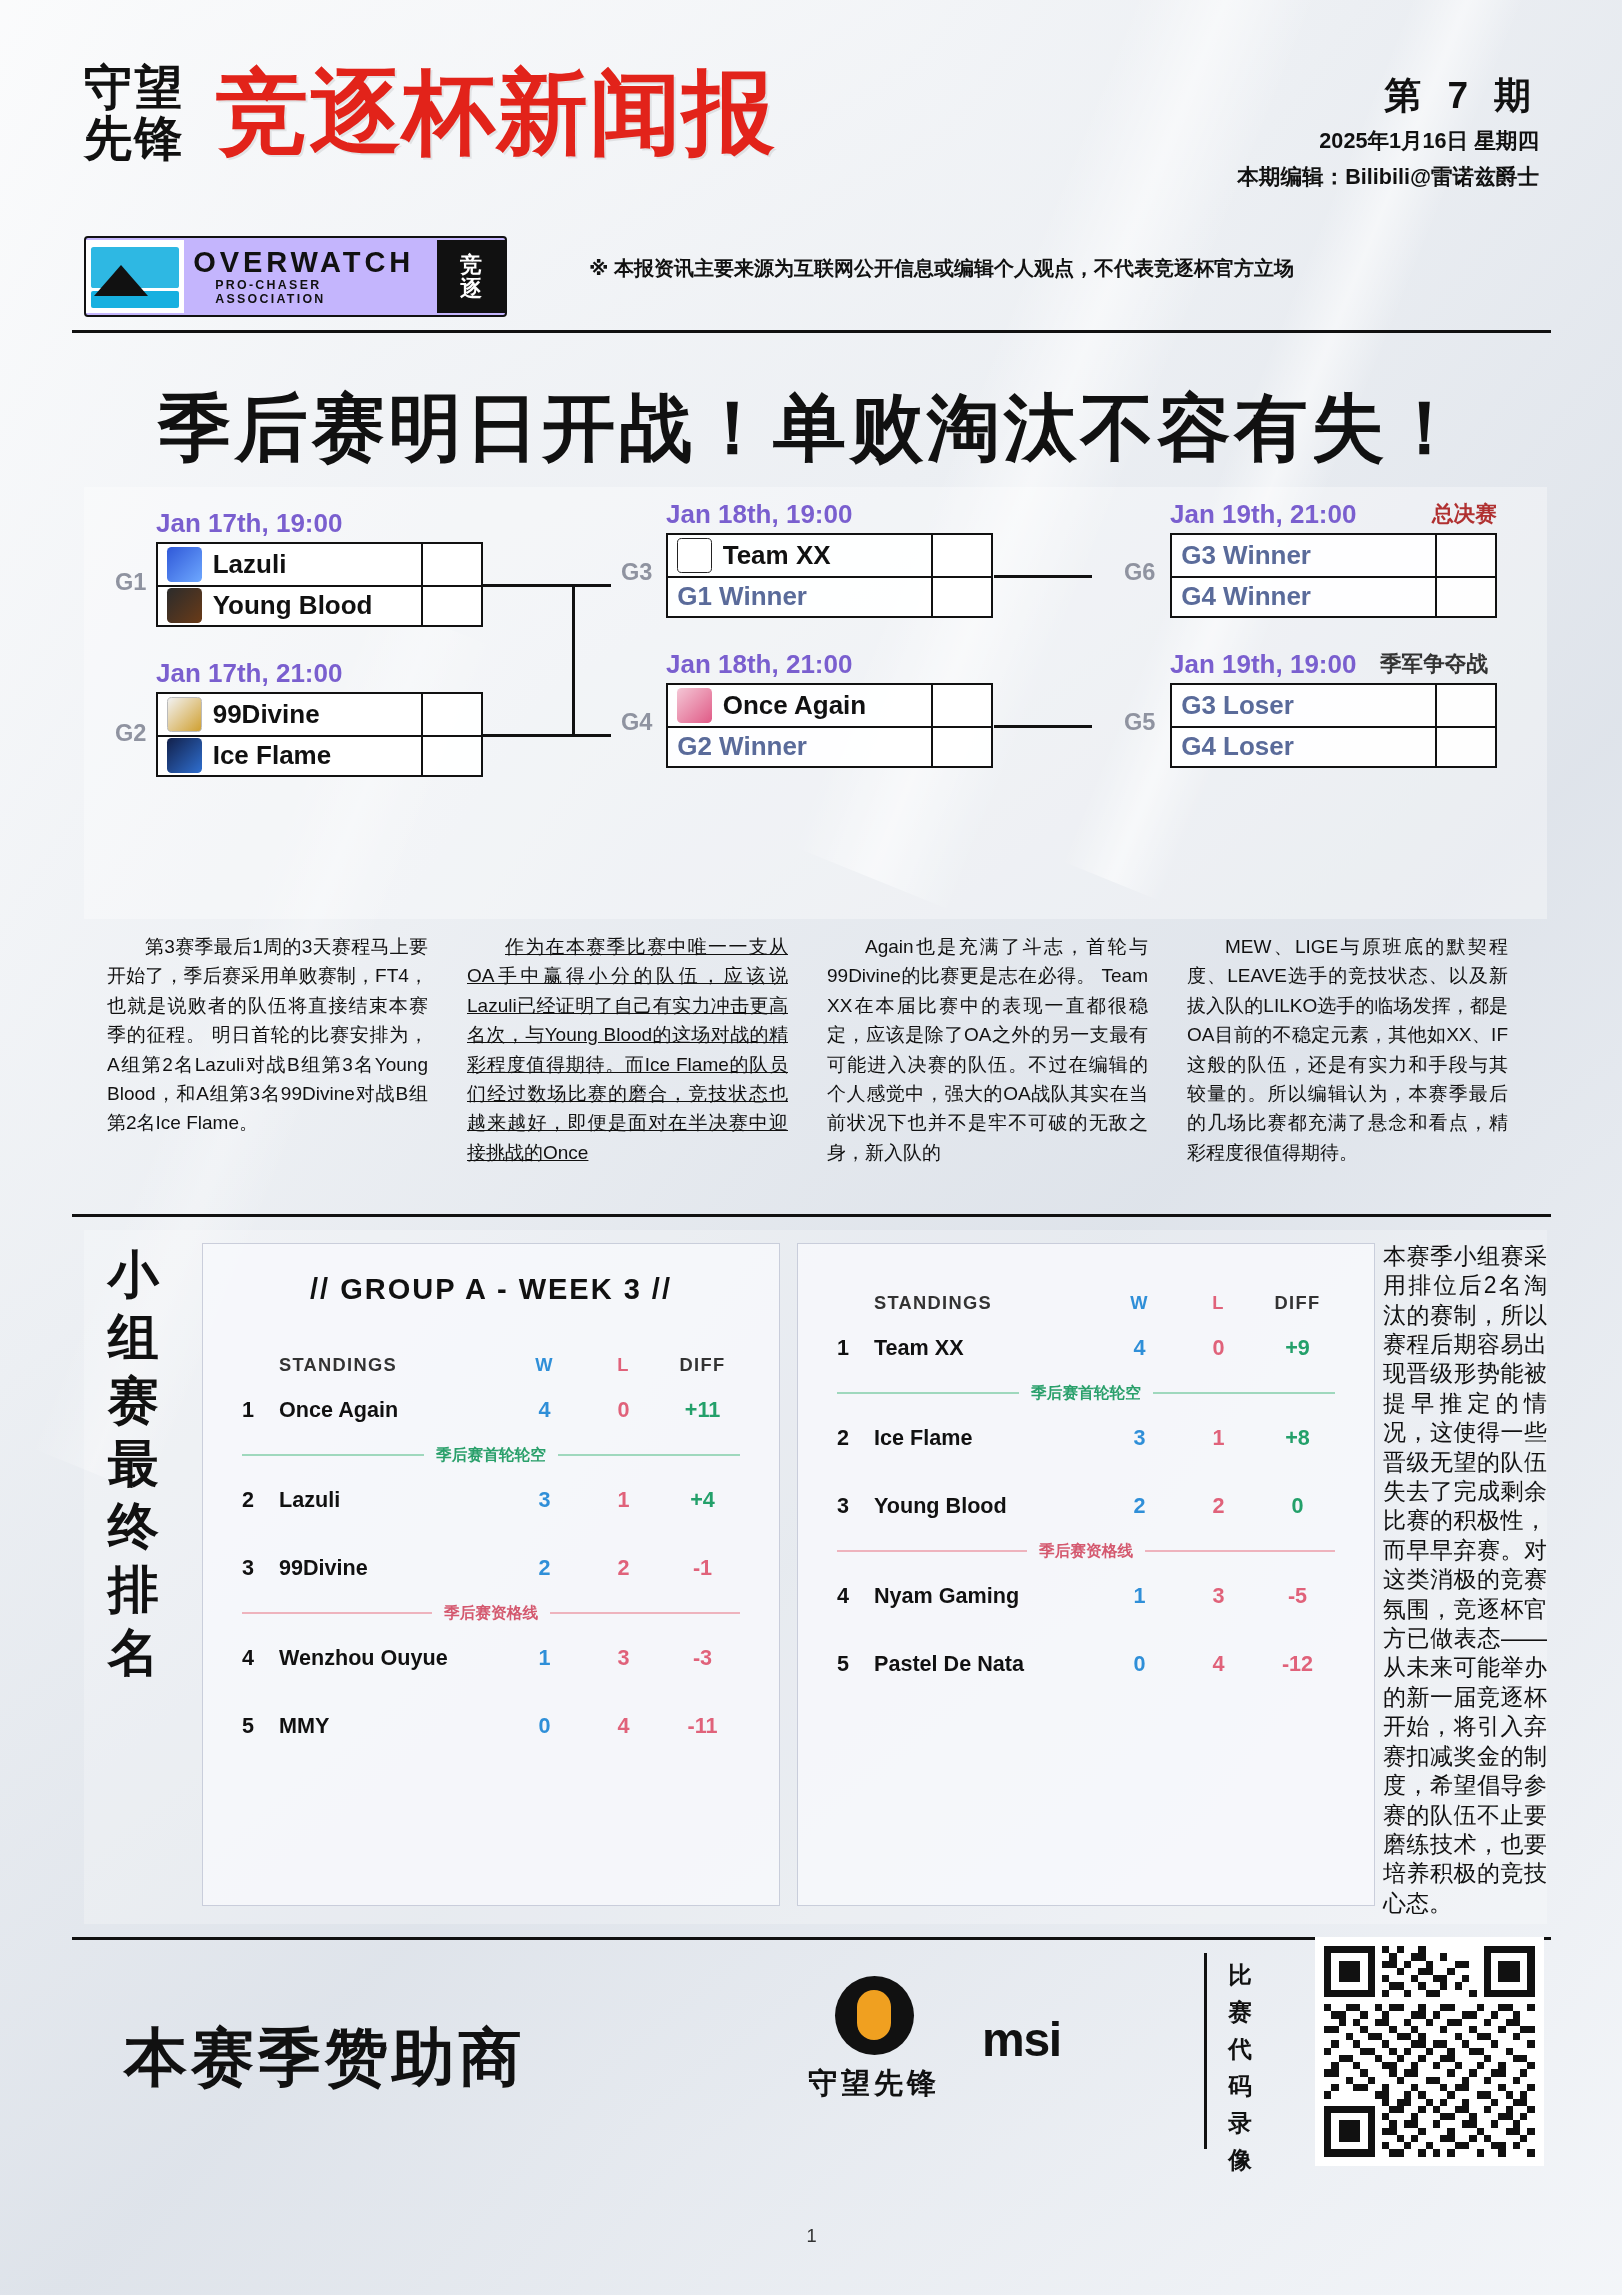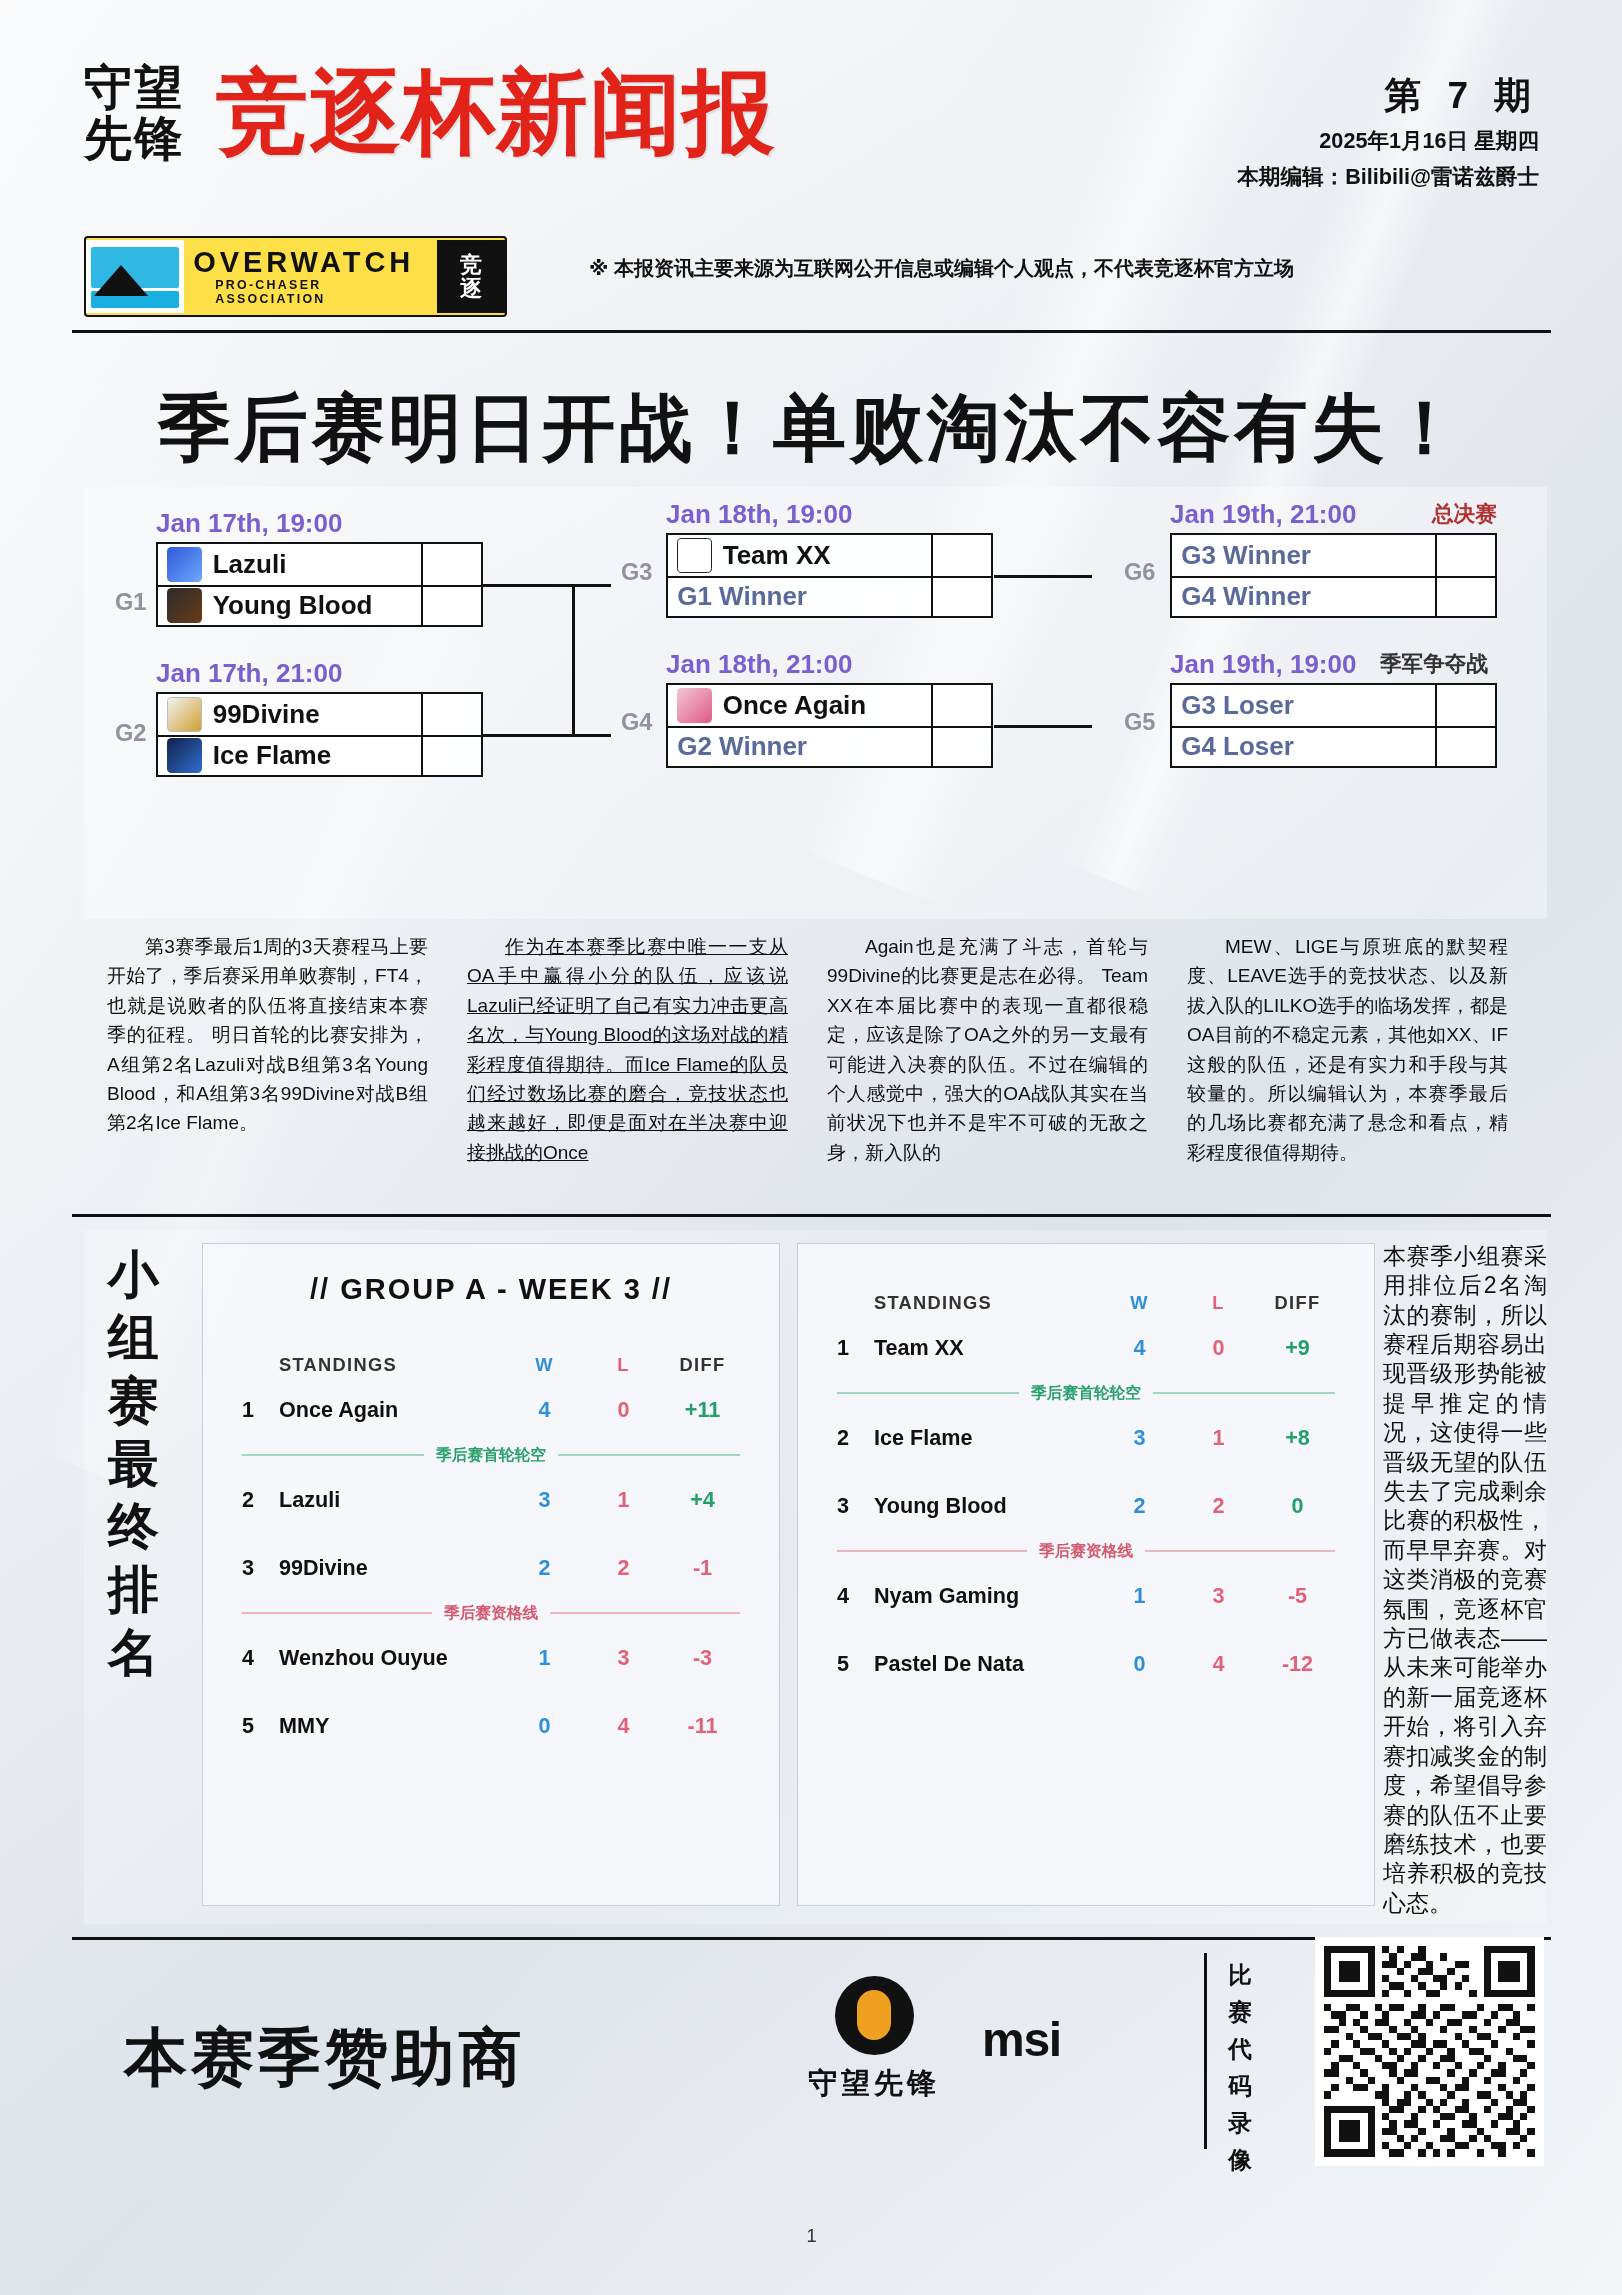--- a/index.html
+++ b/index.html
@@ -44,21 +44,21 @@
   .issue-date {
     position:absolute; right:84px; top:126px; width:497px; text-align:right;
     font-size:21.6px; font-weight:bold; color:#111;
   }
   .issue-editor {
     position:absolute; right:84px; top:162px; width:589px; text-align:right;
     font-size:21.6px; font-weight:bold; color:#111;
   }
   .logo-box {
     position:absolute; left:84px; top:236px; width:419px; height:77px;
-    background:#fde047; border:2px solid #111; border-radius:3.9px;
+    background:#c4b5fd; border:2px solid #111; border-radius:3.9px;
     display:flex; align-items:center; overflow:hidden;
   }
   .logo-art { width:98px; height:73px; position:relative; background:linear-gradient(#fff,#fff); }
   .logo-art .mtn {
     position:absolute; left:7.9px; bottom:17px; width:0; height:0;
     border-left:27.5px solid transparent; border-right:27.5px solid transparent; border-bottom:31px solid #111;
   }
   .logo-art .sky { position:absolute; left:5.2px; top:6.5px; right:5.2px; height:41px; background:#17b0e0; border-radius:2.6px; opacity:.9;}
   .logo-art .wave { position:absolute; left:5.2px; bottom:5.2px; right:5.2px; height:17px; background:#17b0e0; border-radius:2px;}
   .logo-text { flex:1; padding-left:9.2px; }
@@ -217,21 +217,21 @@
   <div class="disclaimer">※ 本报资讯主要来源为互联网公开信息或编辑个人观点，不代表竞逐杯官方立场</div>
 </div>
 
 <div class="hr" style="top:330px;"></div>
 
 <div class="headline">季后赛明日开战！单败淘汰不容有失！</div>
 
 <div class="bracket">
 
   <div class="bk-time" style="left:72px; top:21px;">Jan 17th, 19:00</div>
-  <div class="bk-gid" style="left:31px; top:82px;margin-top:20px;">G1</div>
+  <div class="bk-gid" style="left:31px; top:82px;">G1</div>
   <div class="match" style="left:72px; top:55px; width:327px; height:85px;">
     <div class="row">
         <div class="tm">
           <span class="crest c-lazuli"></span>
           <span class="team-name">Lazuli</span>
         </div>
         <div class="score"></div>
       </div>
     <div class="row">
         <div class="tm">

